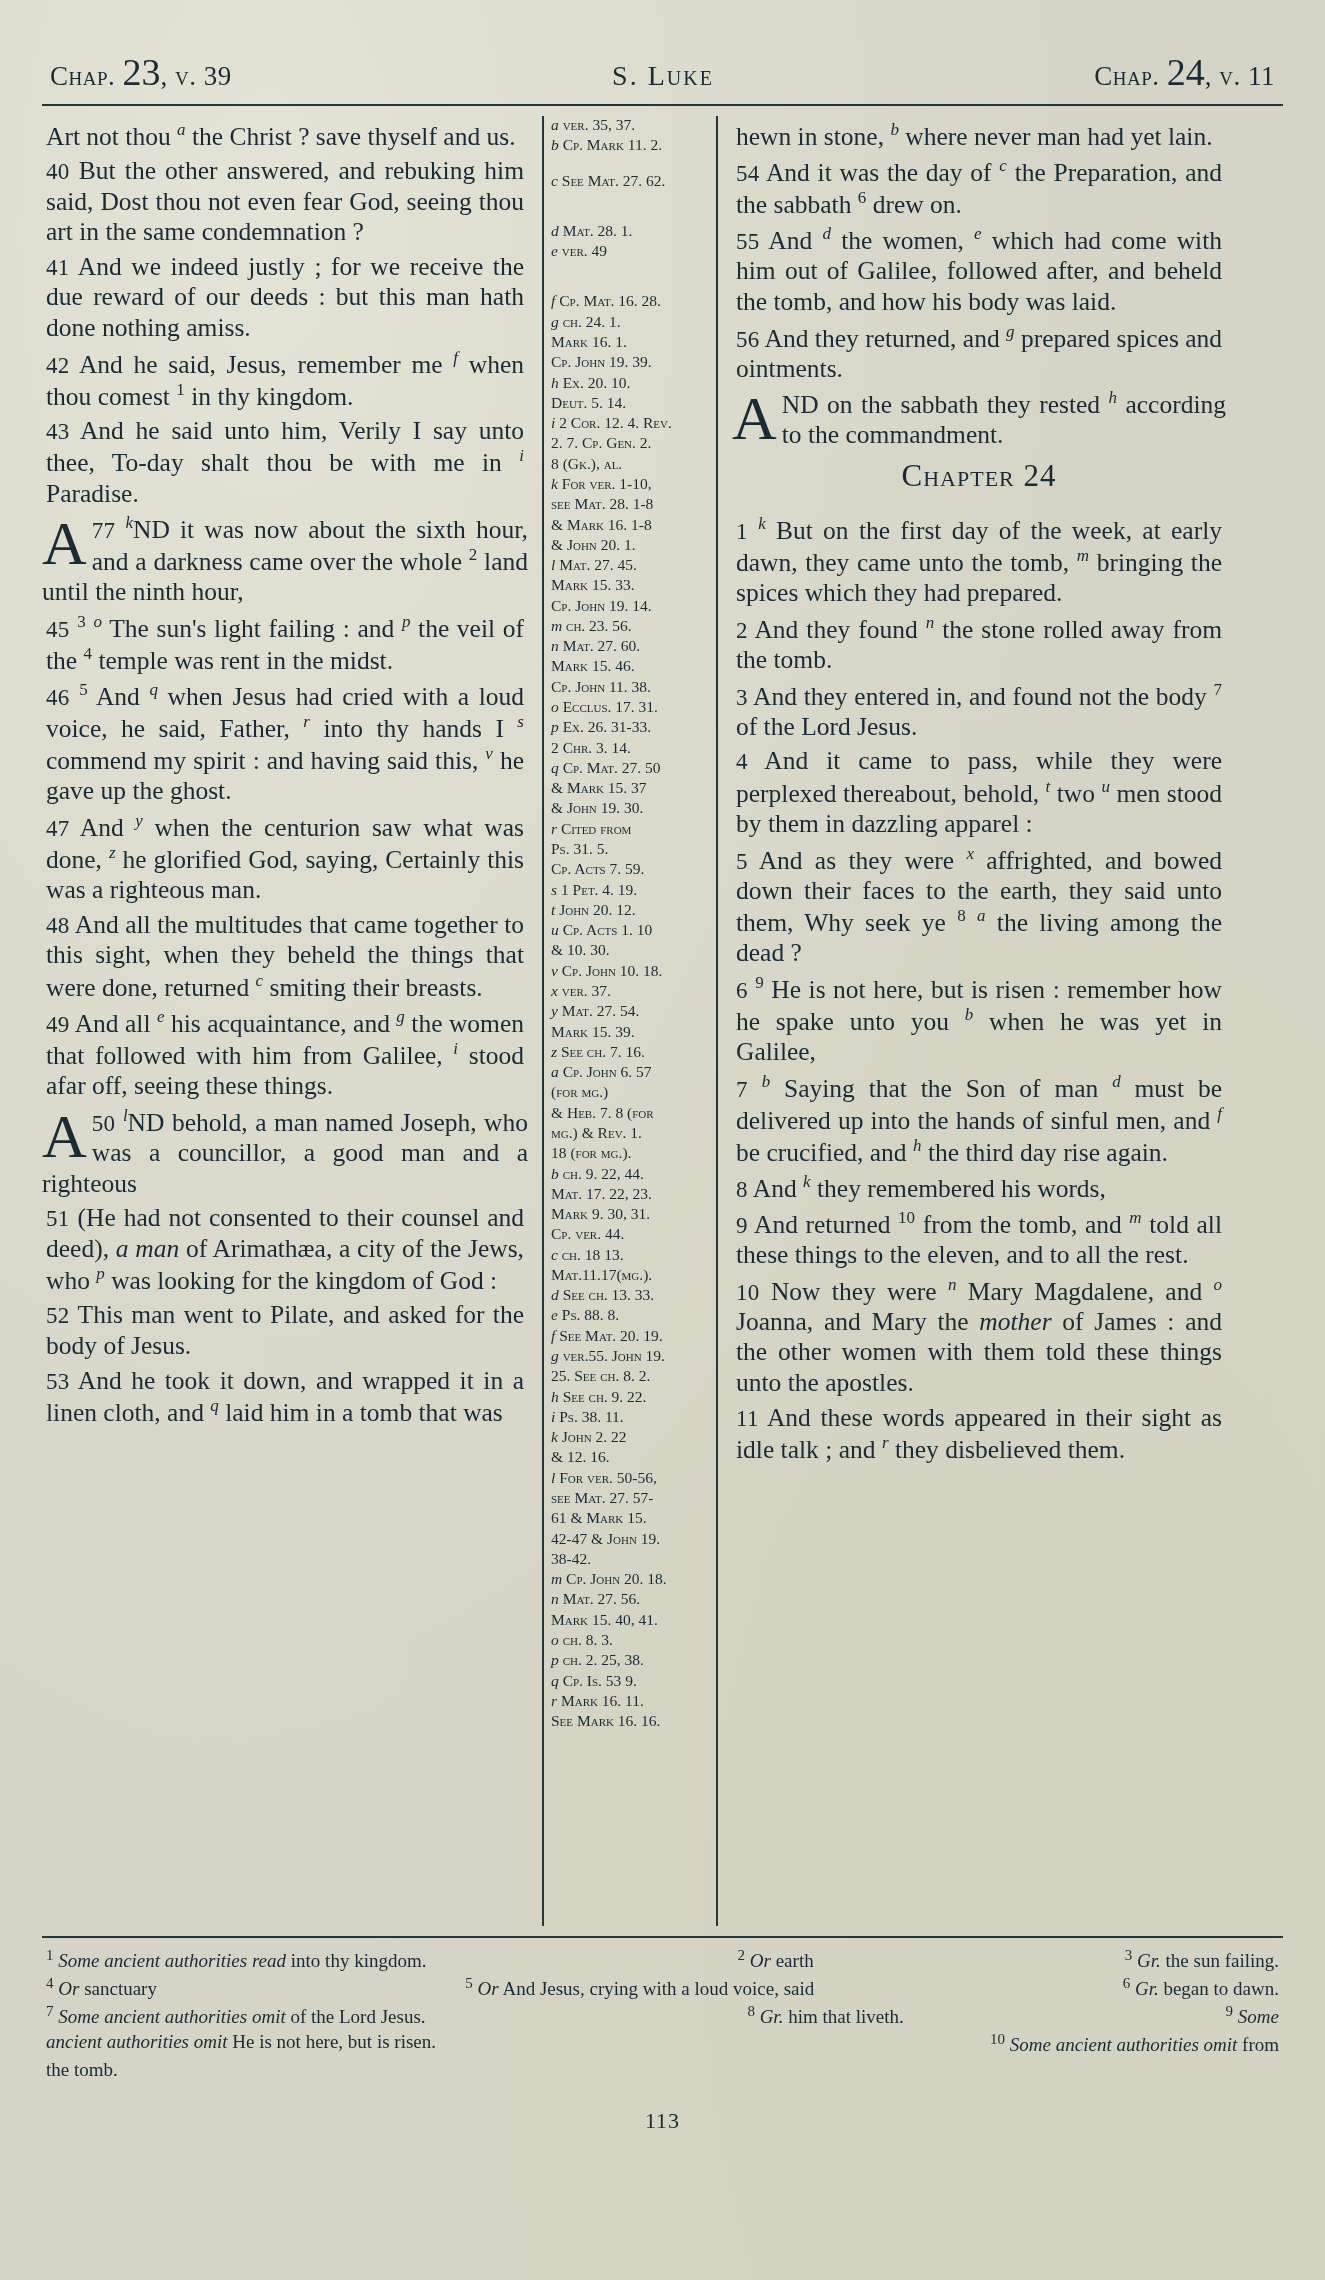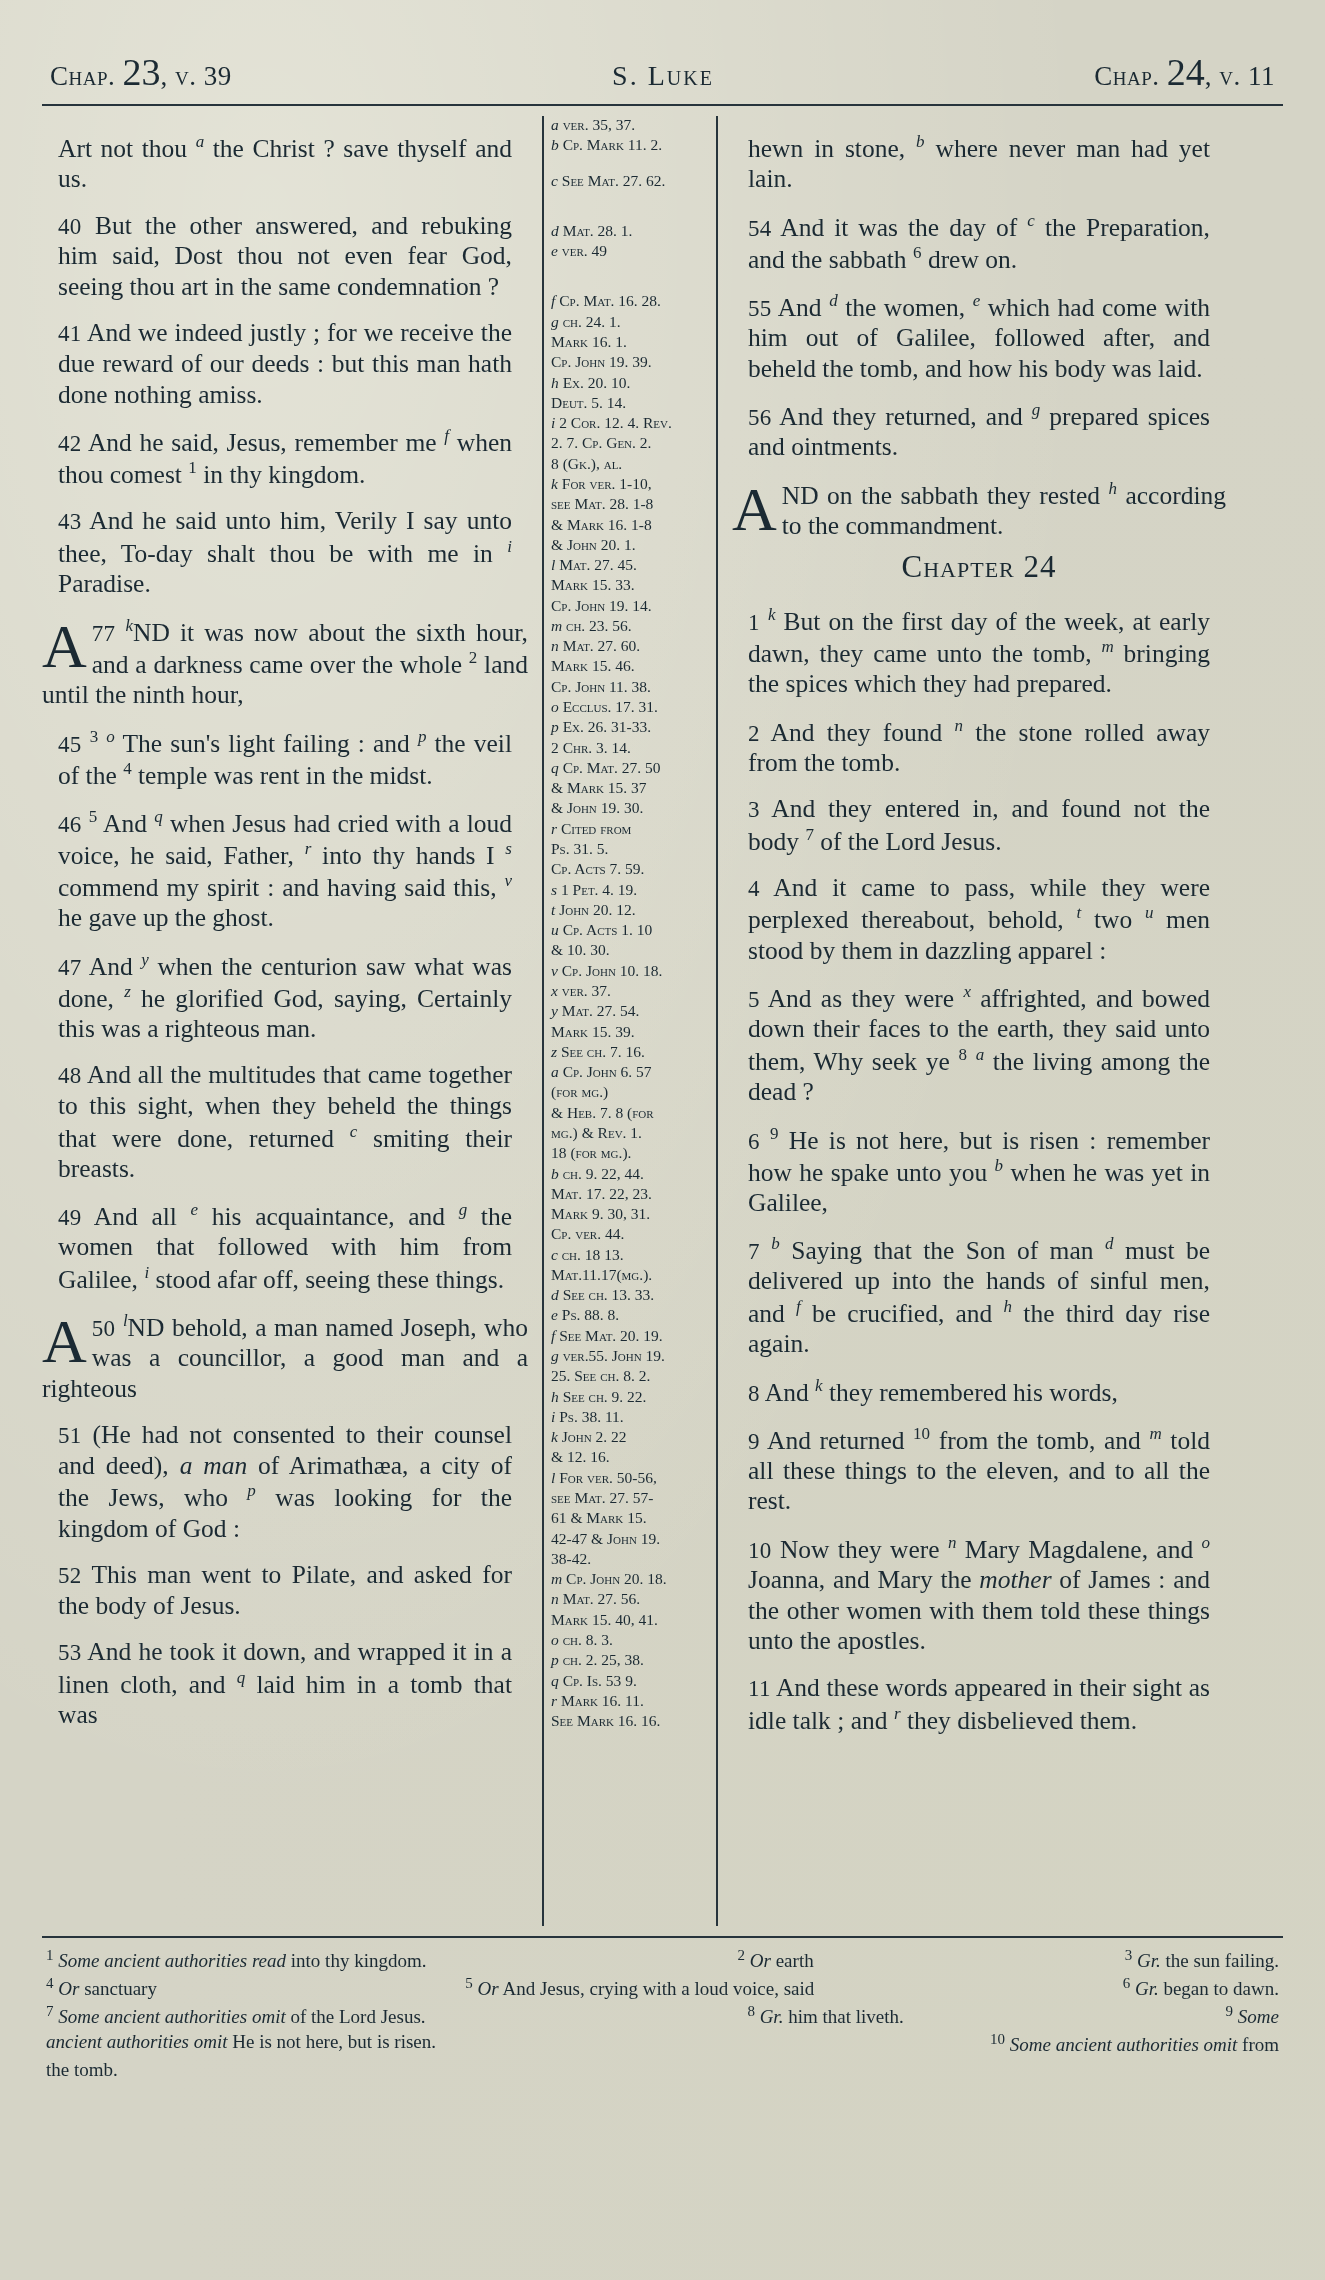--- a/index.html
+++ b/index.html
@@ -91,21 +91,21 @@
   .col-notes .note {
     margin-bottom: 2px;
   }
   .col-notes .note .lbl {
     font-style: italic;
     font-variant: normal;
   }
   .col-notes .sp { display: block; height: 15px; }
 
   p.v {
-    margin: 16px;
+    margin: 4px;
     text-indent: 0;
   }
   .vn {
     font-size: 23px;
     letter-spacing: 0.3px;
   }
   .sup {
     font-style: italic;
     font-size: 17px;
     vertical-align: super;
@@ -317,13 +317,14 @@
     </div>
     <div class="fn-line fn-row">
       <span class="fn" id="fn4a"><i>ancient authorities omit</i> He is not here, but is risen.</span>
       <span class="fn" id="fn4b"><span class="fn-sup">10</span> <i>Some ancient authorities omit</i> from</span>
     </div>
     <div class="fn-line">
       <span class="fn" id="fn5">the tomb.</span>
     </div>
   </div>
 
+  <div class="pageno">113</div>
 </div>
 
 </body></html>

